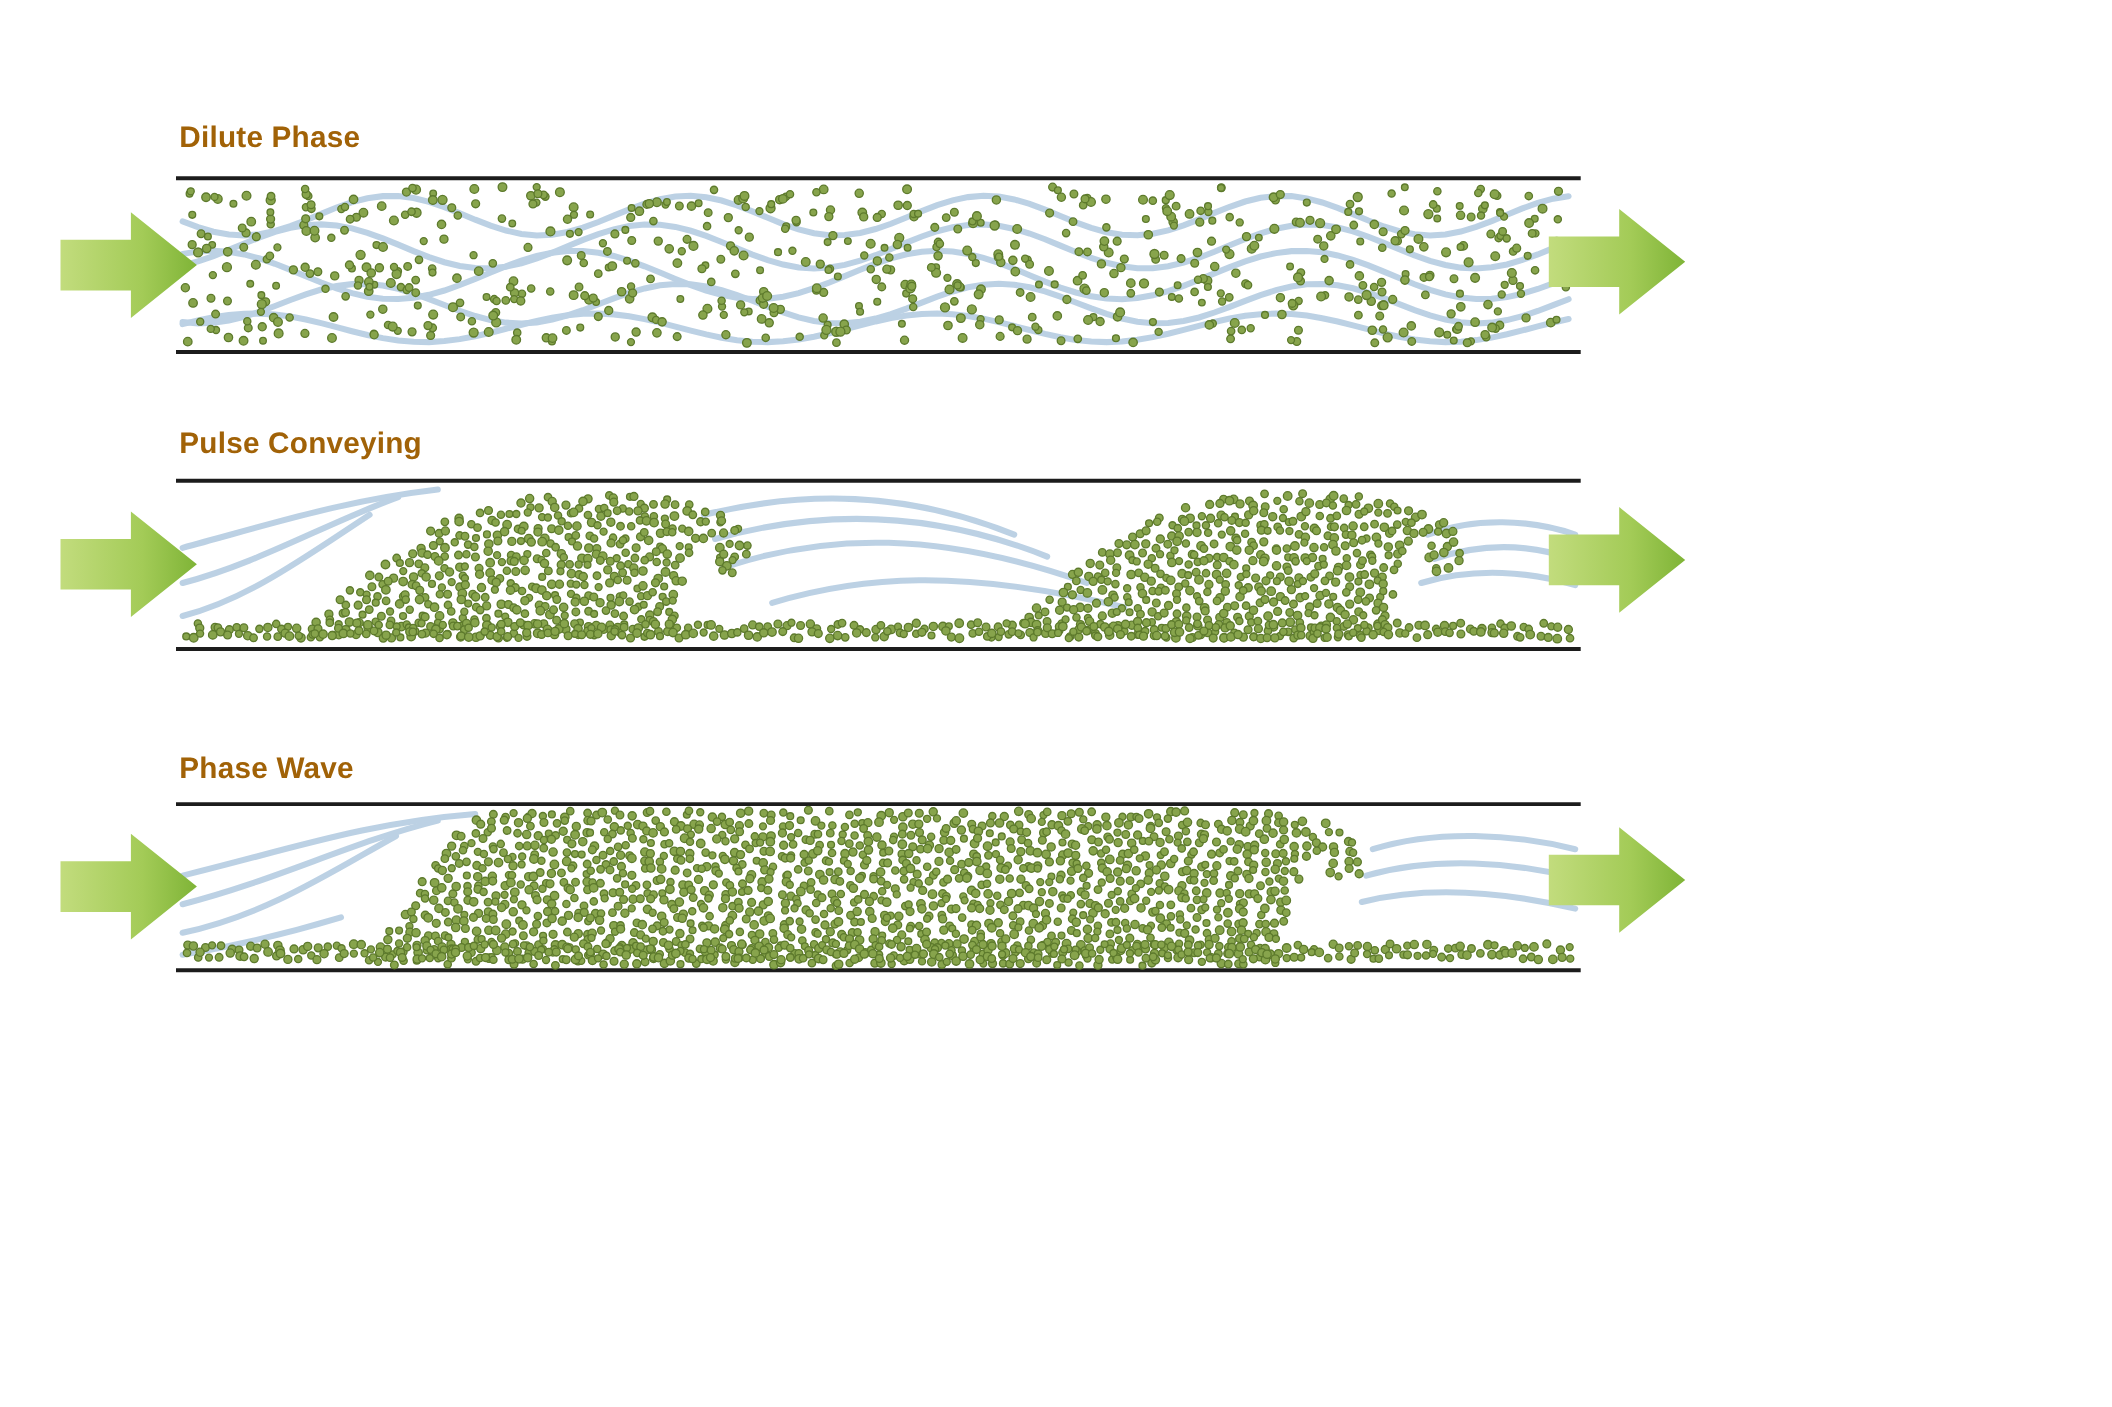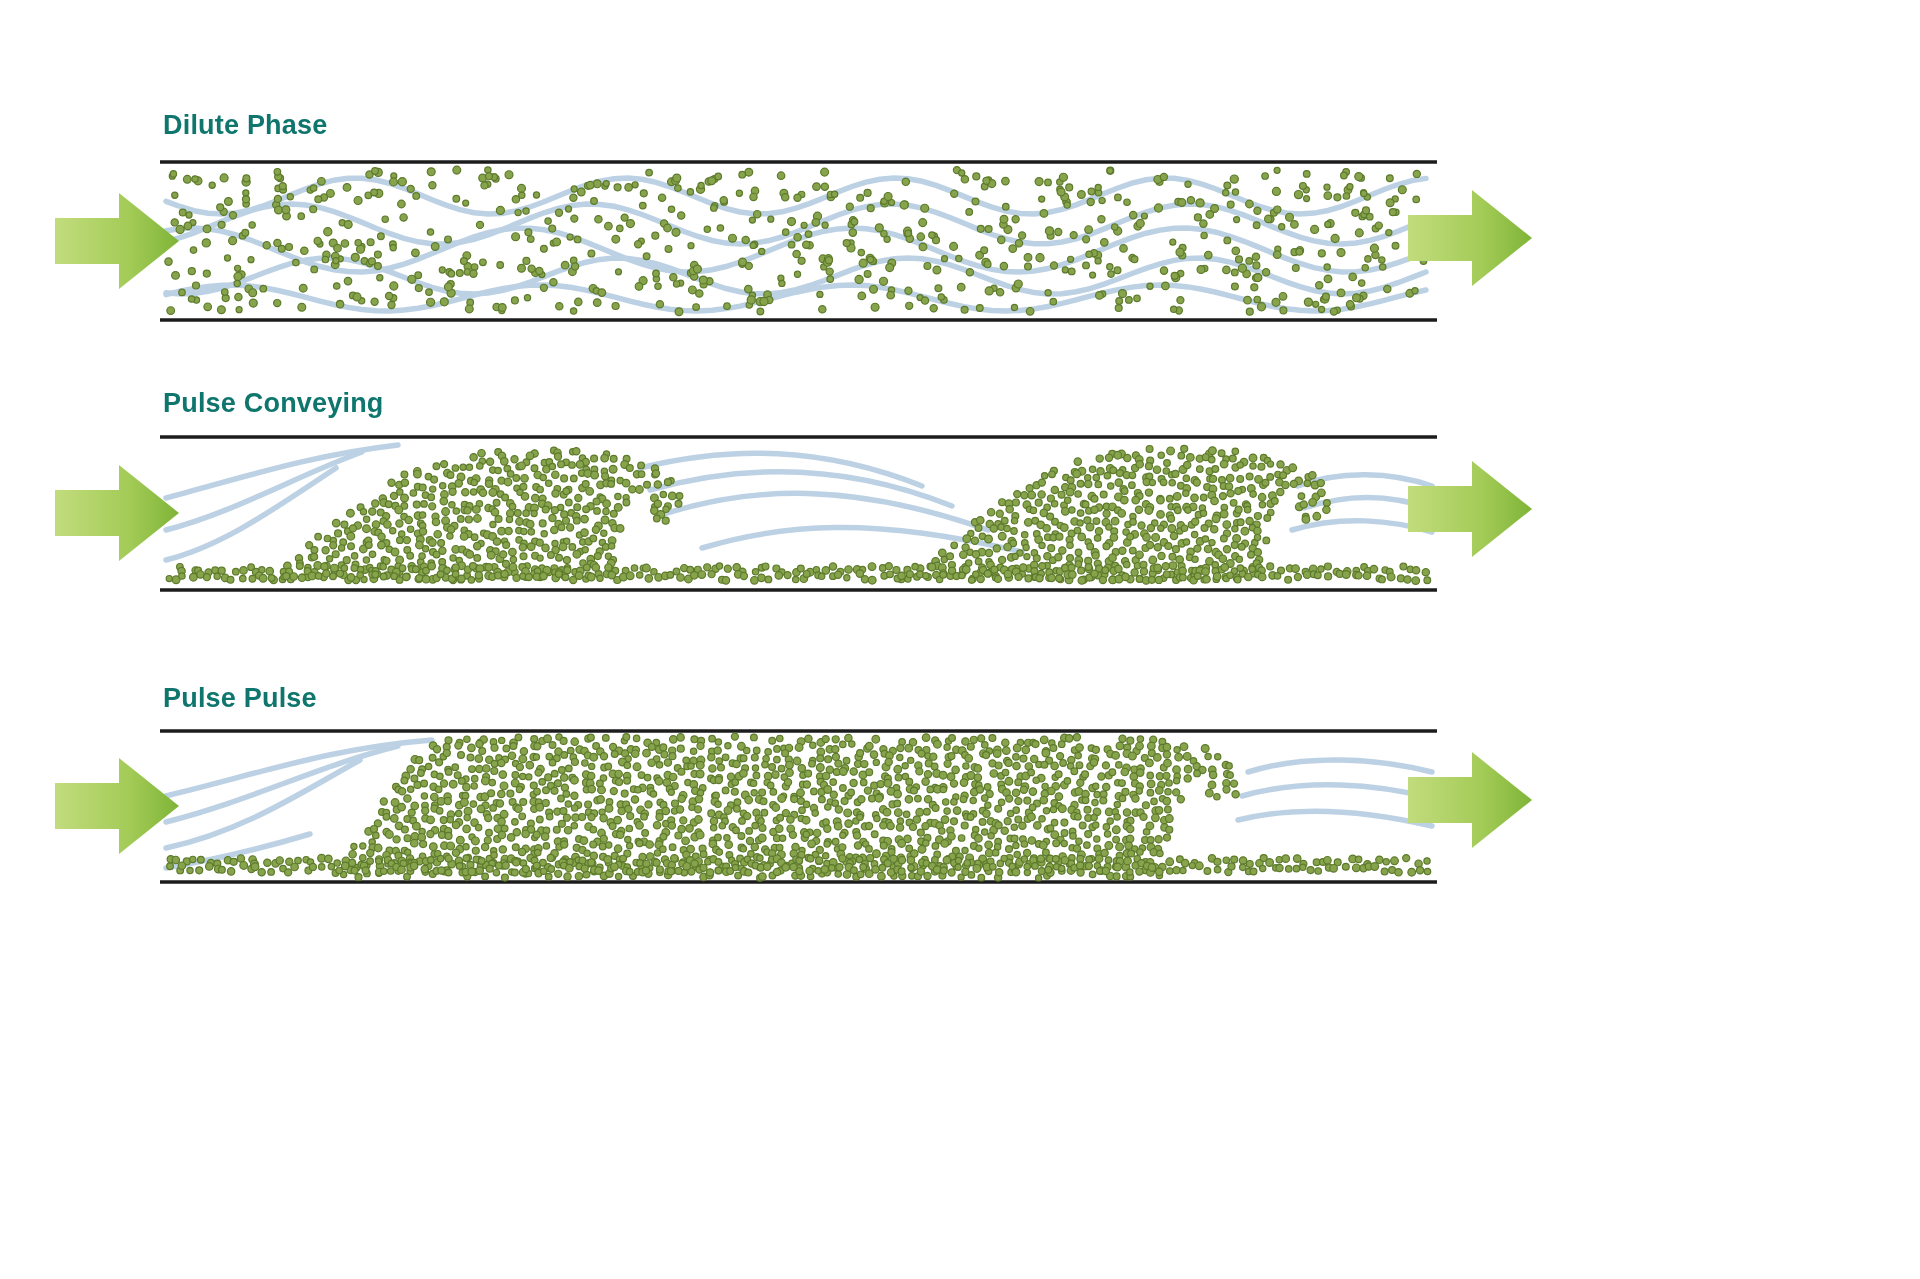--- a/index.html
+++ b/index.html
@@ -2,21 +2,21 @@
 <html><head>
 <meta charset="utf-8">
 <style>
   html,body{margin:0;padding:0;background:#ffffff;}
   .canvas{
     position:relative;width:1920px;height:1279px;background:#ffffff;
     font-family:"Liberation Sans",sans-serif;overflow:hidden;
   }
   #diagram{position:absolute;left:0;top:0;}
   .panel-label{
-    position:absolute;font-weight:bold;font-size:27px;color:#0f766e;
+    position:absolute;font-weight:bold;font-size:27px;color:#a16207;
     letter-spacing:0.2px;white-space:nowrap;
   }
 </style>
 </head>
 <body>
 
 <div class="canvas">
   <svg id="diagram" width="1920" height="1279" viewBox="0 0 1920 1279">
       <defs>
         <linearGradient id="arrowGrad" x1="0" y1="0" x2="1" y2="0">
@@ -3729,14 +3729,14 @@
           <circle cx="1411.7" cy="872.2" r="3.84"></circle>
           <circle cx="1420.1" cy="870.3" r="3.64"></circle>
           <circle cx="1427.5" cy="871.5" r="3.21"></circle>
         </g>
         <polygon points="55,783 119,783 119,758 179,806 119,854 119,829 55,829" fill="url(#arrowGrad)"></polygon>
         <polygon points="1408,777 1472,777 1472,752 1532,800 1472,848 1472,823 1408,823" fill="url(#arrowGrad)"></polygon>
       </g>
     </svg>
   <div class="panel-label" style="left:163px;top:110px">Dilute Phase</div>
   <div class="panel-label" style="left:163px;top:388px">Pulse Conveying</div>
-  <div class="panel-label" style="left:163px;top:683px">Pulse Pulse</div>
+  <div class="panel-label" style="left:163px;top:683px">Phase Wave</div>
 </div>
 
 </body></html>

